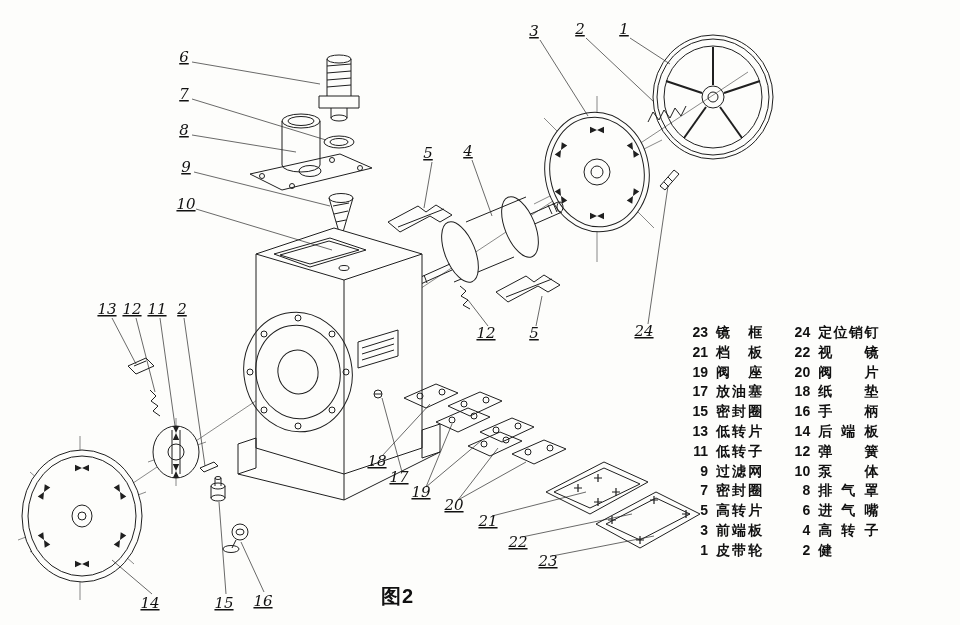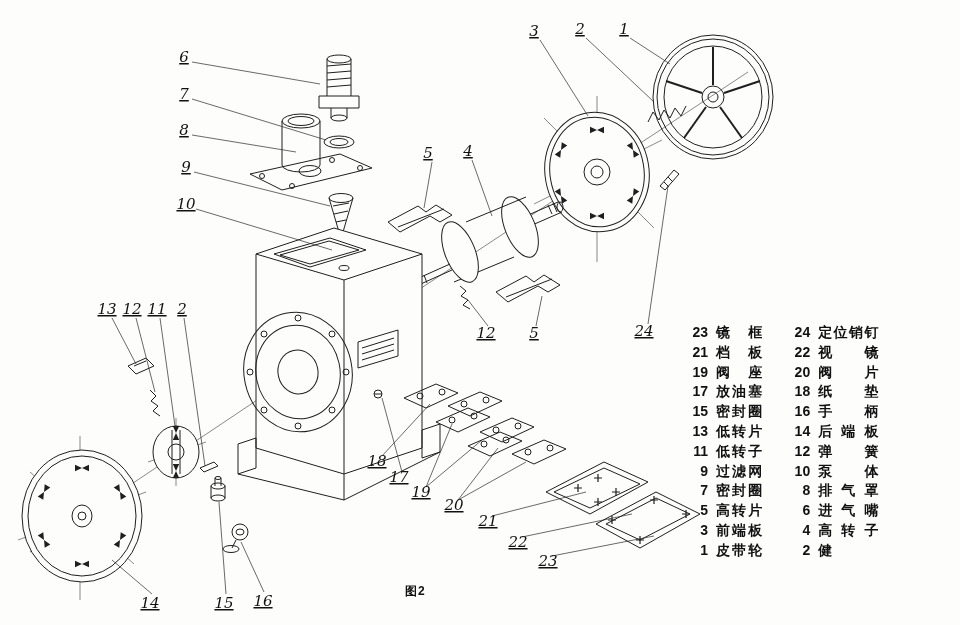--- a/index.html
+++ b/index.html
@@ -18,21 +18,21 @@
     fill:#111;text-anchor:middle;text-decoration:underline;
   }
   
   .legend{position:absolute;left:684px;top:324px;display:flex;gap:24px;}
   .leg-col{display:flex;flex-direction:column;}
   .leg-row{display:flex;align-items:baseline;height:19.8px;font-size:14px;font-weight:600;white-space:nowrap;}
   .leg-no{width:24px;text-align:right;margin-right:8px;}
   .leg-name{display:inline-block;}
   .w3{width:3.3em;text-align:justify;text-align-last:justify;}
   .w4{width:4.3em;text-align:justify;text-align-last:justify;}
-  .caption{position:absolute;left:405px;top:583px;font-size:12px;font-weight:600;letter-spacing:1px;}
+  .caption{position:absolute;left:381px;top:583px;font-size:20px;font-weight:600;letter-spacing:1px;}
 </style>
 </head>
 <body>
 
 <div class="stage">
 
   <svg width="960" height="625" viewBox="0 0 960 625">
     <defs>
       <path id="bw" d="M-7,-3.2 L0,0 L-7,3.2 Z M7,-3.2 L0,0 L7,3.2 Z" fill="#1f1f1f" stroke="none"></path>
     </defs>

